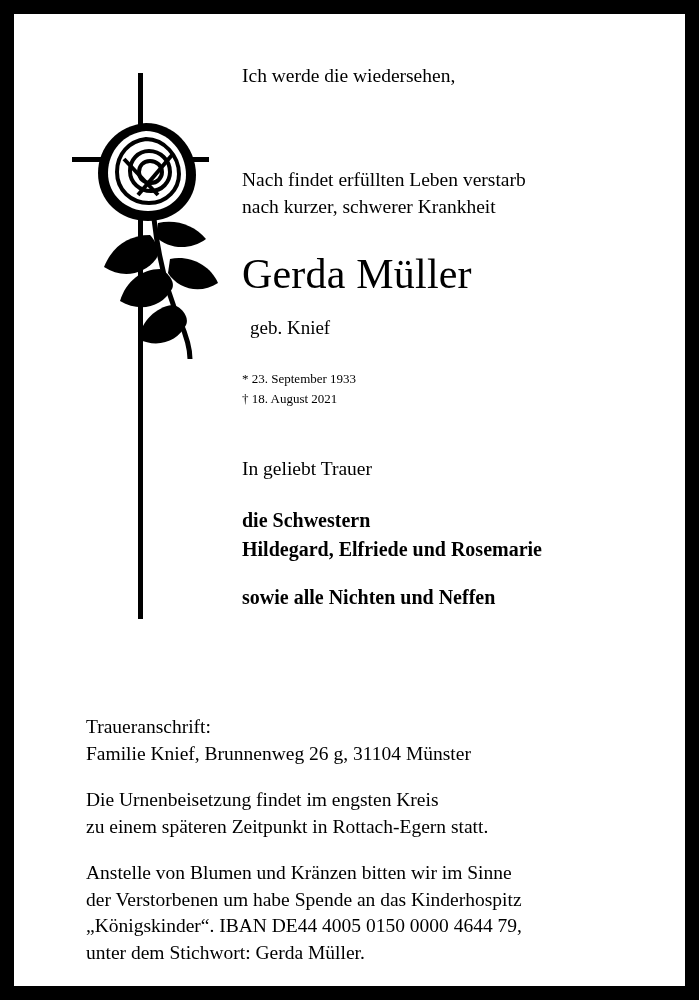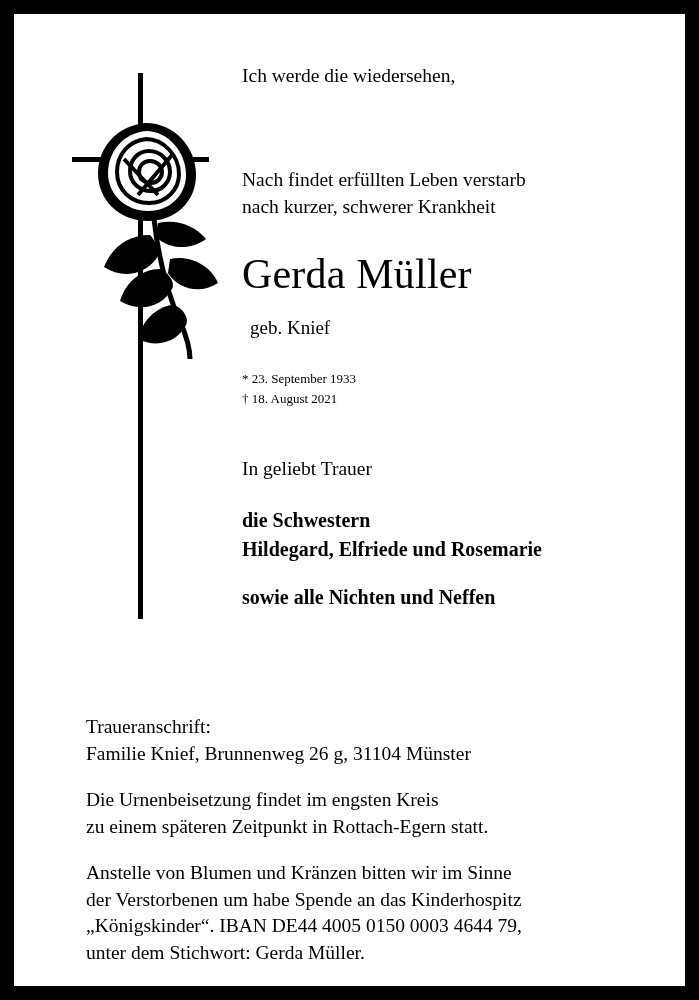--- a/index.html
+++ b/index.html
@@ -176,17 +176,17 @@
 
   <div class="footer">
     <p>Traueranschrift:</p>
     <p>Familie Knief, Brunnenweg 26 g, 31104 Münster</p>
     <div class="block-gap"></div>
     <p>Die Urnenbeisetzung findet im engsten Kreis</p>
     <p>zu einem späteren Zeitpunkt in Rottach-Egern statt.</p>
     <div class="block-gap"></div>
     <p>Anstelle von Blumen und Kränzen bitten wir im Sinne</p>
     <p>der Verstorbenen um habe Spende an das Kinderhospitz</p>
-    <p>„Königskinder“. IBAN DE44 4005 0150 0003 4644 79,</p>
+    <p>„Königskinder“. IBAN DE44 4005 0150 0000 4644 79,</p>
     <p>unter dem Stichwort: Gerda Müller.</p>
   </div>
 
 </div>
 
 </body></html>

